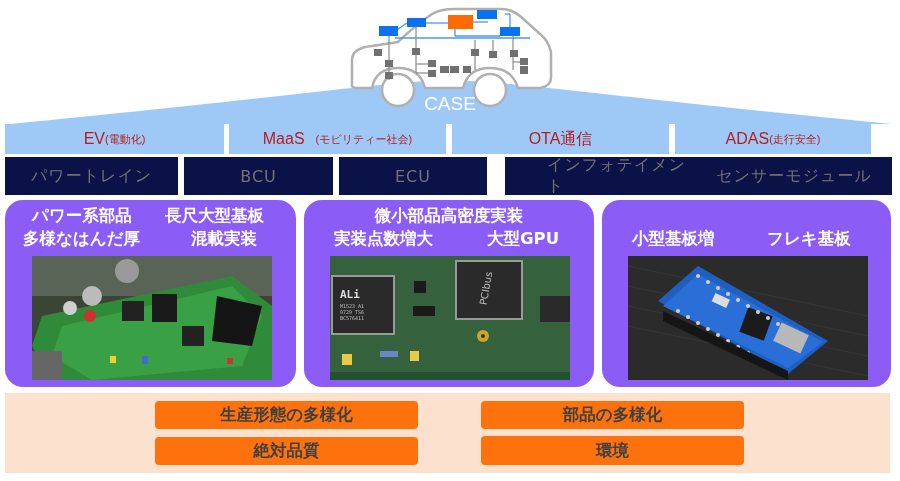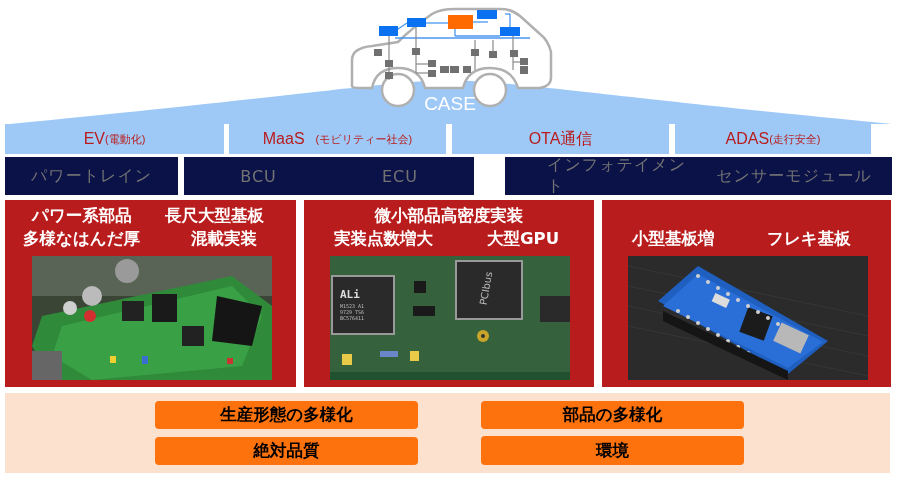--- a/index.html
+++ b/index.html
@@ -19,28 +19,28 @@
              display: flex; align-items: center; justify-content: center;
              font-family: "Liberation Sans", sans-serif; font-size: 16px; }
     .trend .sub { font-size: 11px; }
 
     
     .module { top: 157px; height: 38px; background: #0b1248; color: #737373;
               display: flex; align-items: center; justify-content: center;
               font-size: 16px; letter-spacing: 1px; }
 
     
-    .panel { top: 200px; height: 187px; background: #b91c1c; }
+    .panel { top: 200px; height: 187px; background: #8b5cf6; border-radius: 18px; }
     .panel .title { position: absolute; left: 0; right: 0; color: #ffffff; font-weight: bold;
                     font-size: 16.5px; line-height: 22px; white-space: nowrap; }
     .photo { position: absolute; overflow: hidden; }
 
     
     .bottom { left: 5px; top: 393px; width: 885px; height: 80px; background: #fde1cf; }
-    .pill { background: #fd720d; color: #000000; font-weight: bold; font-size: 16.5px;
+    .pill { background: #fd720d; color: #404040; font-weight: bold; font-size: 16.5px;
             border-radius: 4px; display: flex; align-items: center; justify-content: center; }
   </style>
 </head>
 <body>
 
 <svg id="roof" class="abs" viewBox="0 0 900 125">
   <path d="M10 124 C 300 96, 380 82, 450 80 C 520 82, 600 96, 892 124 Z" fill="#9ec9f7"></path>
 
   <g fill="none" stroke="#b0b0b0" stroke-width="2.5">
     <path d="M352 86 L352 60 Q352 48 372 46 L398 42 Q412 28 432 14 Q440 9 455 9 L500 9 Q512 9 520 16 L540 34 Q548 40 551 52 L551 78 Q551 86 540 88 L518 88 Q512 68 490 68 Q468 68 463 88 L425 88 Q420 68 398 68 Q376 68 372 88 L360 88 Q352 88 352 86 Z" fill="#ffffff"></path>
@@ -107,21 +107,21 @@
   <span>OTA通信</span>
     <span class="sub"></span>
 </div>
 <div class="abs trend" style="left:675px;width:196px;">
   <span>ADAS</span>
     <span class="sub">(走行安全)</span>
 </div>
 
 <div class="abs module" style="left:5px;width:173px;">パワートレイン</div>
 <div class="abs module" style="left:184px;width:149px;">BCU</div>
-<div class="abs module" style="left:326px;width:148px;">ECU</div>
+<div class="abs module" style="left:339px;width:148px;">ECU</div>
 <div class="abs module" style="left:505px;width:197px;padding-left:42px;">インフォテイメント</div>
 <div class="abs module" style="left:696px;width:196px;">センサーモジュール</div>
 
 <div class="abs panel" style="left:5px;width:291px;">
   <div class="title" style="top:5px;">
     <span style="position:absolute;left:27px;">パワー系部品</span>
     <span style="position:absolute;left:160px;">長尺大型基板</span>
   </div>
   <div class="title" style="top:28px;">
     <span style="position:absolute;left:18px;">多様なはんだ厚</span>

